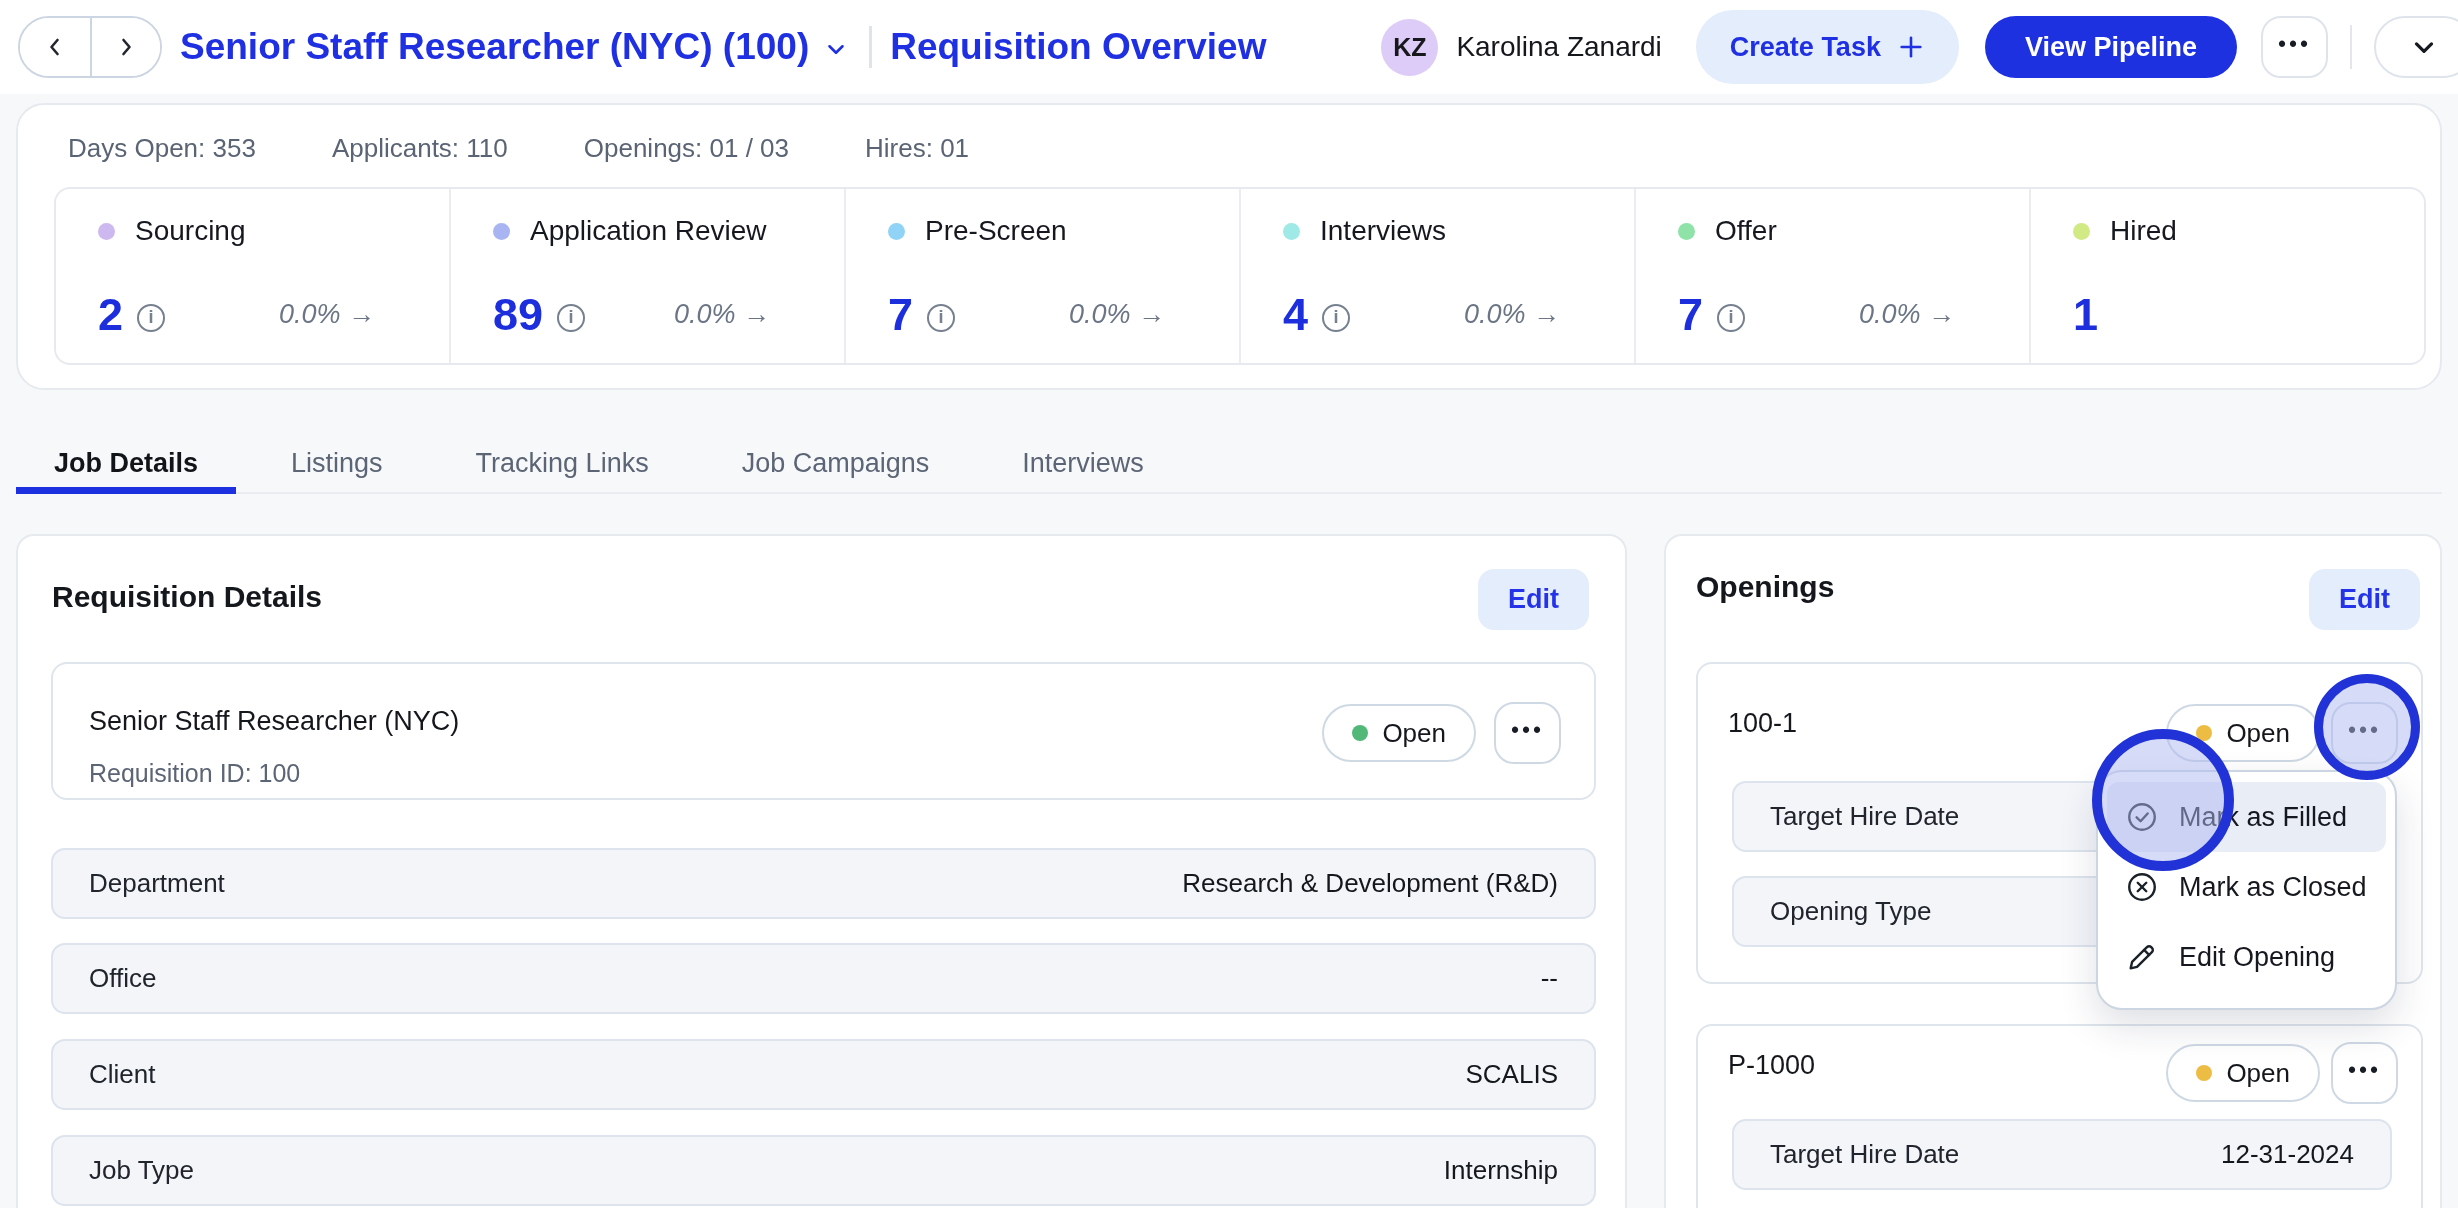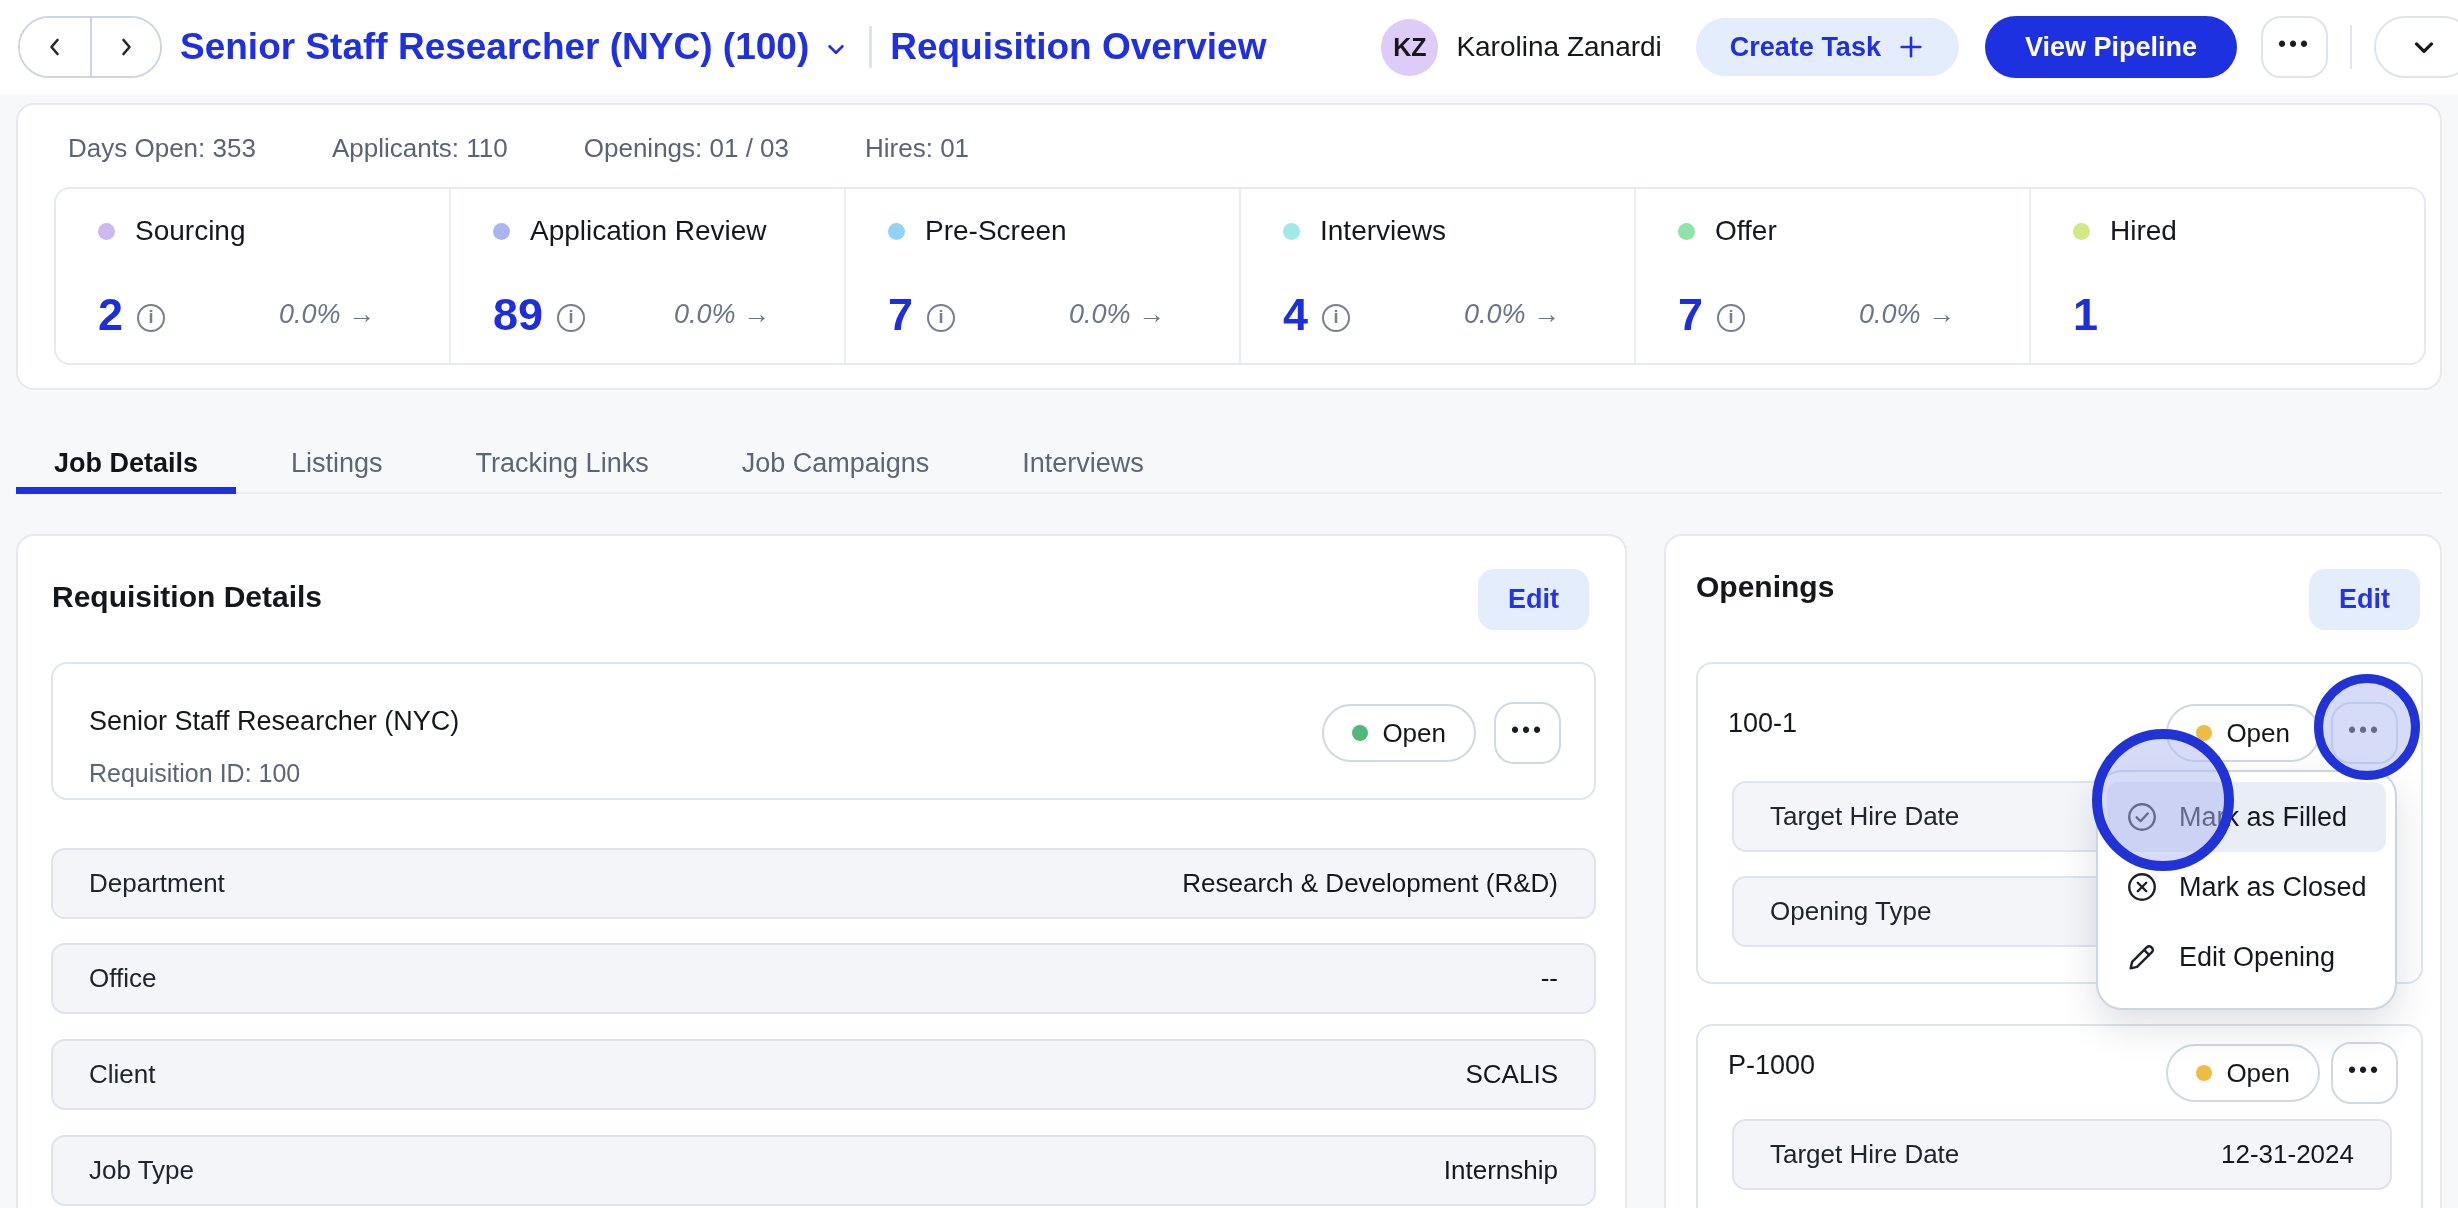--- a/index.html
+++ b/index.html
@@ -14,28 +14,28 @@
   .nav-btn + .nav-btn { border-left:2px solid #ccd6e2; }
   .title-wrap { display:flex; align-items:center; margin-left:18px; min-width:0; }
   .page-title { font-size:37px; font-weight:700; color:#1f2fe2; white-space:nowrap; }
   .title-caret { margin:4px 14px 0 14px; color:#1f2fe2; display:flex; }
   .title-divider { width:3px; height:42px; background:#dfe3ea; margin:0 18px 0 6px; }
   .section-title { font-size:37px; font-weight:700; color:#1f2fe2; white-space:nowrap; }
   .topbar-right { display:flex; align-items:center; margin-left:auto; }
   .avatar { width:57px; height:57px; border-radius:50%; background:#ddccf7; color:#17181c; font-size:25px; font-weight:600; display:flex; align-items:center; justify-content:center; flex:none; }
   .user-name { font-size:28px; font-weight:500; color:#14171c; margin:0 34px 0 18px; white-space:nowrap;text-align:center; }
   .btn { border:none; cursor:pointer; display:flex; align-items:center; justify-content:center; font-family:inherit; }
-  .btn-soft { height:58px; border-radius:999px; background:#e3edfb; color:#1f2fe2; font-size:27px; font-weight:600; padding:0 34px; gap:16px; }
+  .btn-soft { height:74px; border-radius:999px; background:#e3edfb; color:#1f2fe2; font-size:27px; font-weight:600; padding:0 34px; gap:16px; }
   .btn-primary { height:62px; border-radius:999px; background:#1d31e0; color:#fff; font-size:27px; font-weight:600; padding:0 40px; margin-left:26px; }
   .btn-more { width:67px; height:62px; border-radius:20px; border:2px solid #dfe4ec; background:#fff; margin-left:24px; font-size:23px; letter-spacing:3px; color:#181c24; padding-bottom:6px; }
   .tb-divider { width:2px; height:44px; background:#e3e7ed; margin-left:22px; }
   .btn-collapse { width:100px; height:62px; border-radius:32px; border:2px solid #dfe4ec; background:#fff; margin-left:22px; margin-right:-16px; color:#16191f; }
 
   
-  .summary-card { position:absolute; left:16px; top:103px; width:2426px; height:287px; background:#fff; border:2px solid #e6eaef; border-radius:18px; }
+  .summary-card { position:absolute; left:16px; top:103px; width:2426px; height:287px; background:#fff; border:2px solid #e6eaef; border-radius:28px; }
   .stats-row { position:absolute; left:50px; top:28px; display:flex; gap:76px; font-size:26px; font-weight:500; color:#5b6474; }
   .stage-box { position:absolute; left:36px; right:14px; top:82px; height:178px; border:2px solid #e6eaef; border-radius:16px; display:flex; overflow:hidden; }
   .stage { flex:1 1 0; padding:26px 30px 26px 42px; display:flex; flex-direction:column; justify-content:space-between; }
   .stage + .stage { border-left:2px solid #e9ecf1; }
   .stage-head { display:flex; align-items:center; gap:20px; }
   .stage-dot { width:17px; height:17px; border-radius:50%; flex:none; }
   .stage-name { font-size:28px; font-weight:500; color:#15181e; white-space:nowrap; }
   .stage-foot { display:flex; align-items:center; justify-content:space-between; }
   .count-wrap { display:flex; align-items:center; gap:14px; }
   .stage-count { font-size:45px; font-weight:700; color:#1d2fdd; line-height:1; }

